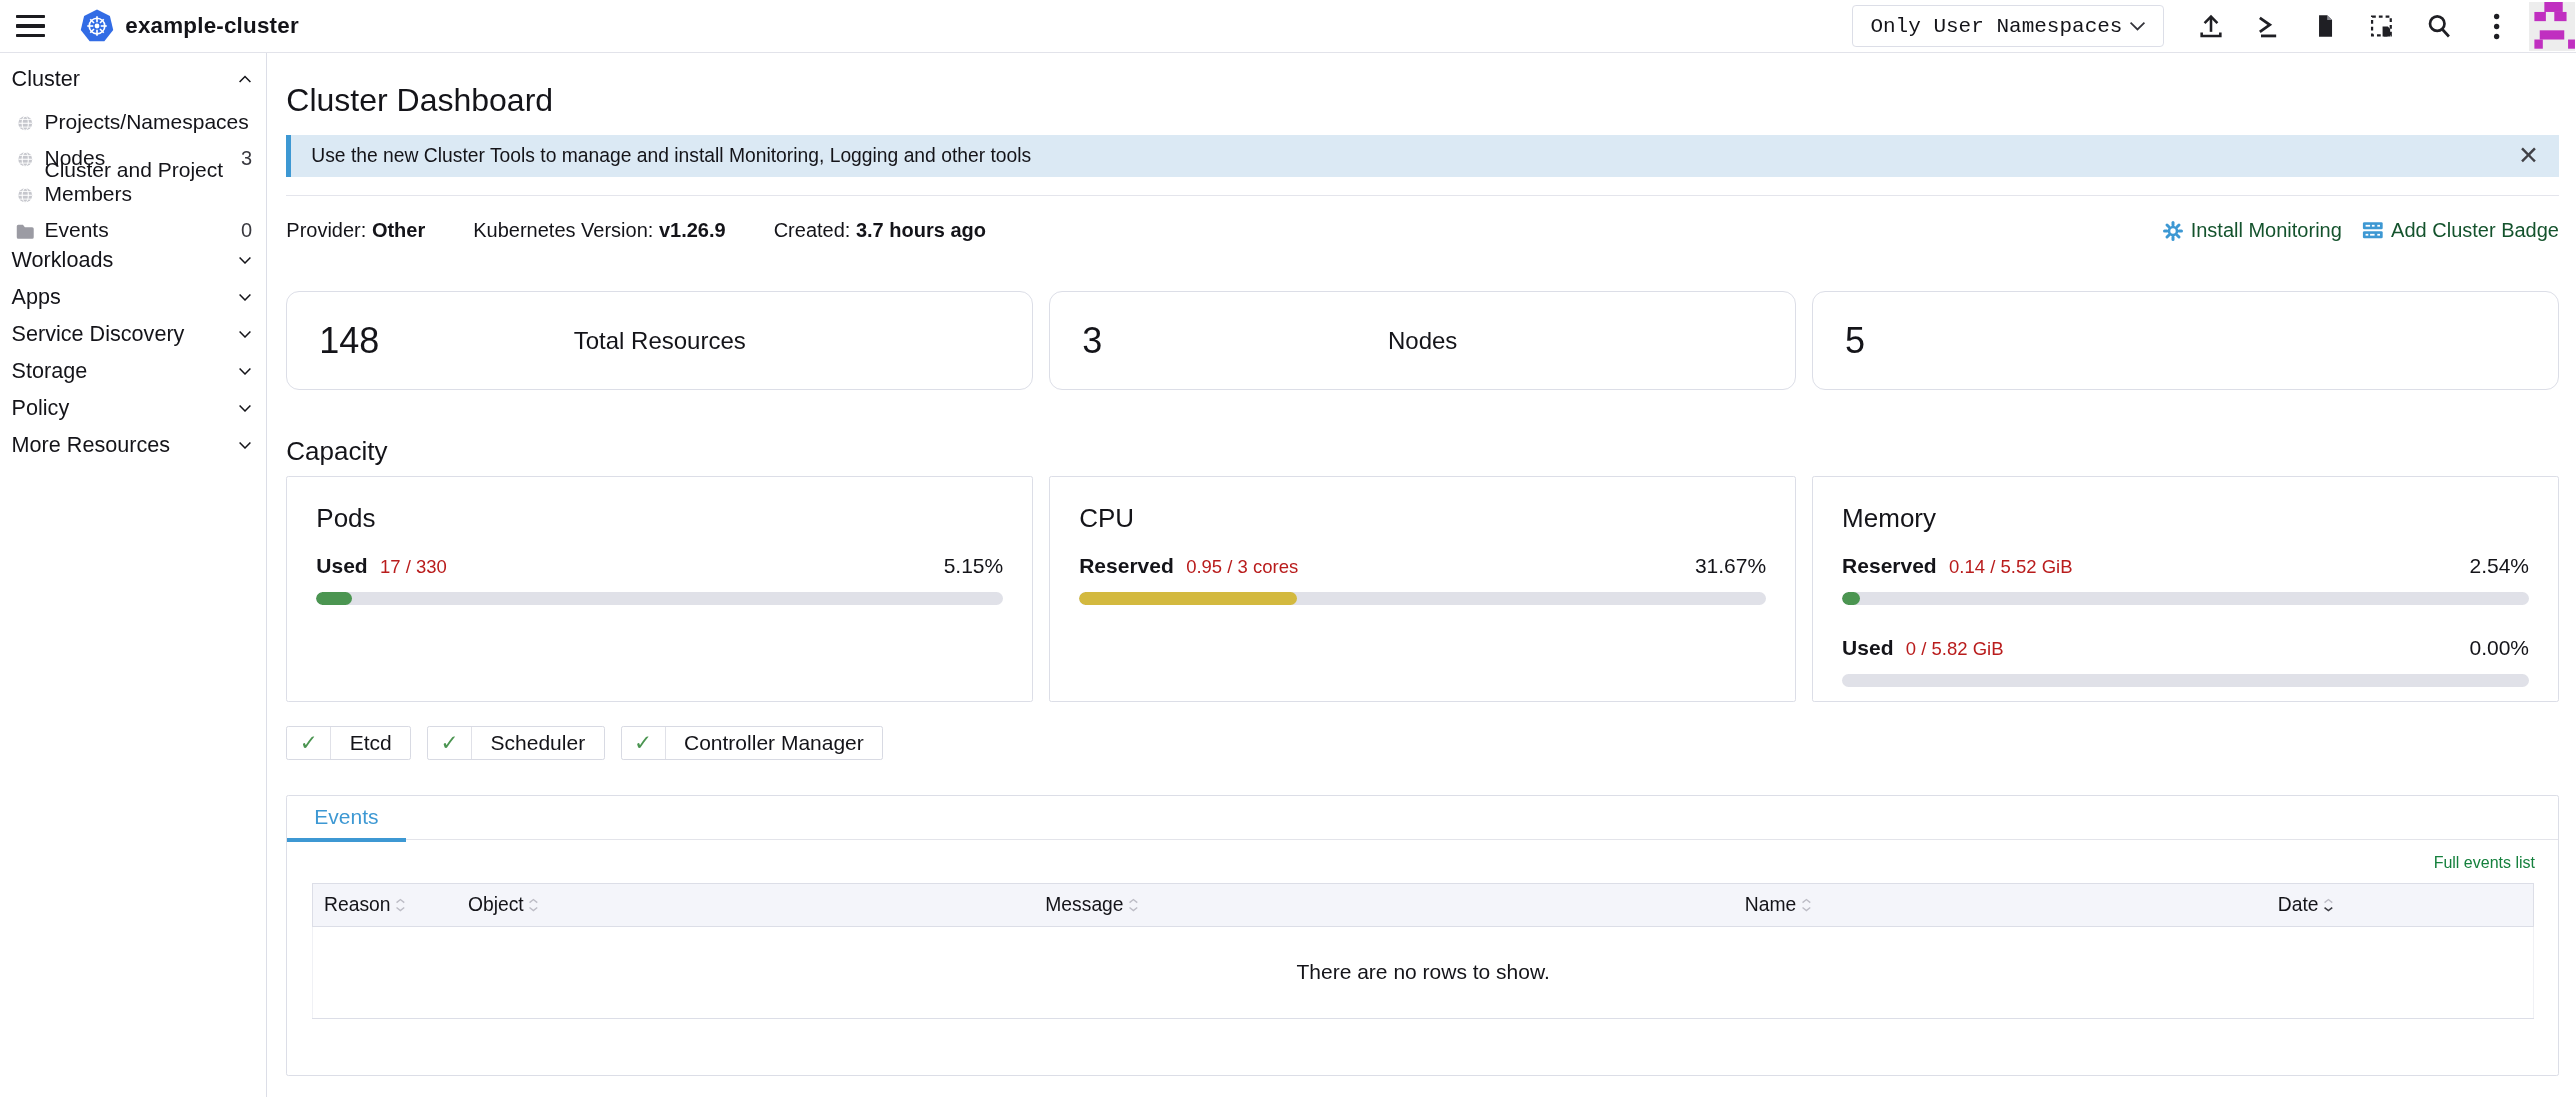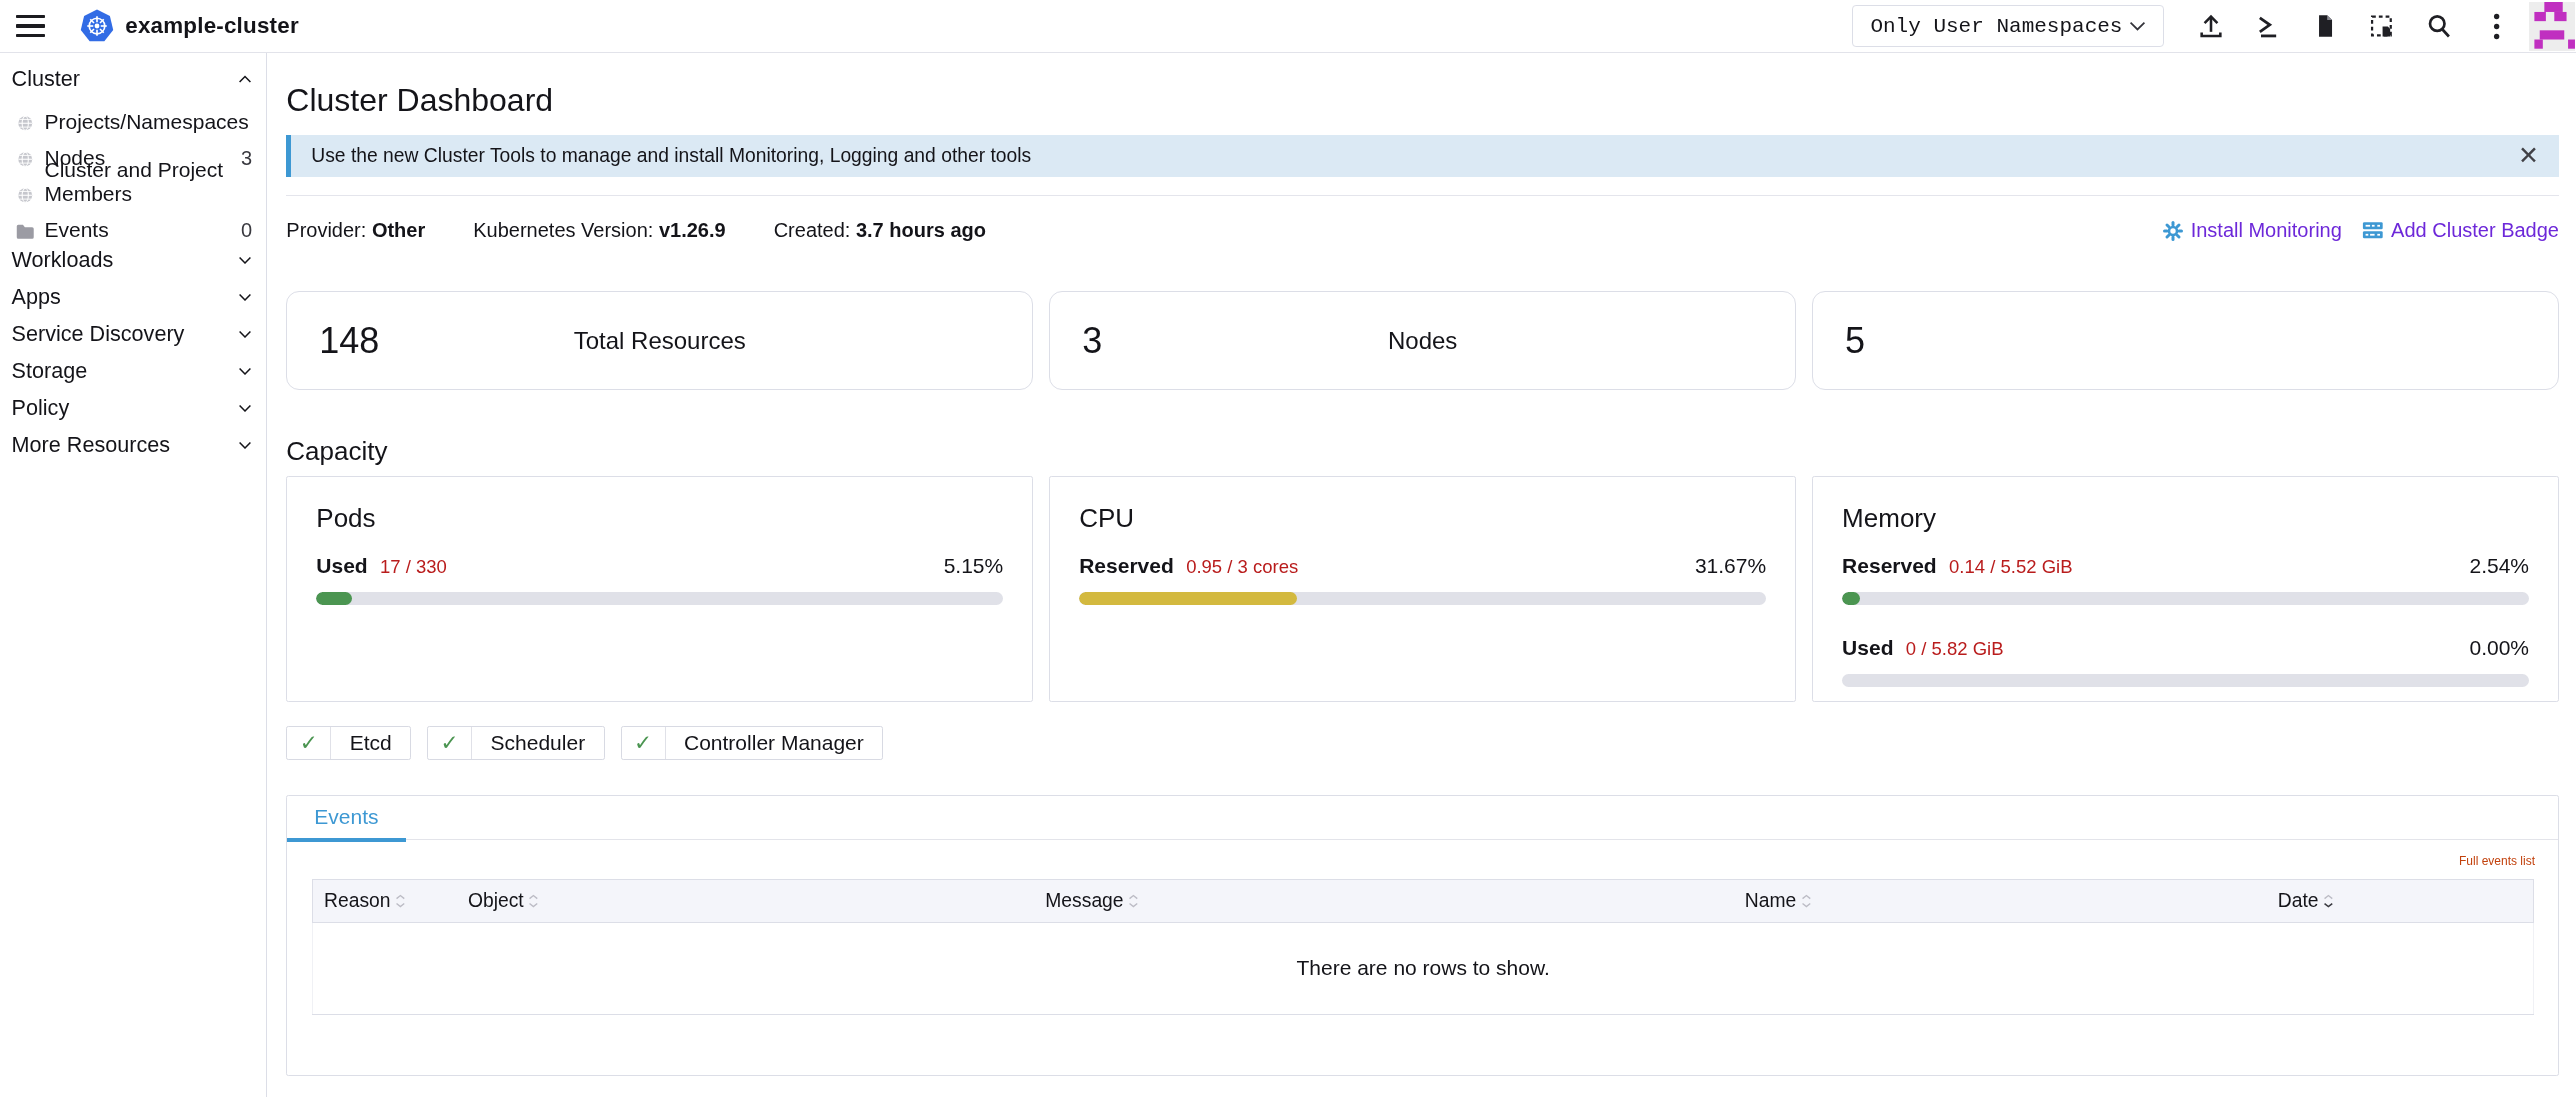--- a/index.html
+++ b/index.html
@@ -30,21 +30,21 @@
   h1.page-title { font-size:32px; font-weight:500; margin-top:29px; }
   .banner { margin-top:15.5px; height:42px; background:#dbe9f4; border-left:5.4px solid #3d98d3; display:flex; align-items:center; padding:0 20px; font-size:19.3px; }
   .banner-close { margin-left:auto; font-size:25px; color:#414146; cursor:pointer; line-height:1; }
   hr.section-divider { border:none; border-top:0.8px solid #e4e5ec; margin-top:18.5px; }
 
   .glance-row { margin-top:23px; display:flex; align-items:center; font-size:20px; }
   .glance-item { margin-right:48px; }
   .glance-label { }
   .glance-value { font-weight:700; }
   .actions { margin-left:auto; display:flex; align-items:center; gap:20px; }
-  .action-link { display:flex; align-items:center; gap:7.7px; color:#6d28d9; font-size:20px; cursor:pointer; }
+  .action-link { display:flex; align-items:center; gap:7.7px; color:#14532d; font-size:20px; cursor:pointer; }
 
   .stat-row { margin-top:49px; display:flex; gap:16px; }
   .stat-card { flex:1; height:99px; border:0.8px solid #dcdee7; border-radius:13px; background:#fff; position:relative; display:flex; align-items:center; }
   .stat-value { font-size:36px; font-weight:500; margin-left:32px; }
   .stat-label { position:absolute; left:0; right:0; text-align:center; font-size:24px; }
 
   h2.capacity-title { margin-top:46px; font-size:26px; font-weight:500; }
   .capacity-row { margin-top:9px; display:flex; gap:16px; }
   .cap-card { flex:1; height:226px; border:0.8px solid #dcdee7; border-radius:2.3px; background:#fff; padding:26px 29px; }
   .cap-title { font-size:26px; font-weight:500; }
@@ -60,21 +60,21 @@
   .component-row { margin-top:24px; display:flex; gap:16px; }
   .component-badge { height:34px; border:0.8px solid #d8dae3; border-radius:2.3px; background:#fff; display:flex; align-items:stretch; }
   .component-check { display:flex; align-items:center; padding:0 12.4px; color:#4b9551; font-size:21.6px; border-right:0.8px solid #e0e1e8; }
   .component-label { display:flex; align-items:center; padding:0 18.5px; font-size:21px; }
 
   .events-panel { margin-top:35px; border:0.8px solid #dcdee7; border-radius:2.3px; background:#fff; height:281px; }
   .tabs { display:flex; border-bottom:1.5px solid #e3e4ea; height:44px; }
   .tab { padding:0 27px; display:flex; align-items:center; font-size:21px; cursor:pointer; }
   .tab.active { color:#3d98d3; border-bottom:4.6px solid #3d98d3; margin-bottom:-3.1px; }
   .events-link-row { text-align:right; padding:14px 23px 0 0; }
-  .events-link { color:#c2410c; font-size:12px; cursor:pointer; }
+  .events-link { color:#15803d; font-size:16px; cursor:pointer; }
   .events-table { width:calc(100% - 49px); margin:10.8px 25px 0; border-collapse:collapse; table-layout:fixed; }
   .events-table th { height:43px; background:#f4f5fa; border-top:0.8px solid #dcdee7; border-bottom:0.8px solid #dcdee7; font-size:19.3px; font-weight:400; text-align:left; padding-left:10.8px; cursor:pointer; }
   .events-table th:first-child { border-left:0.8px solid #dcdee7; }
   .events-table th:last-child { border-right:0.8px solid #dcdee7; }
   .th-inner { display:inline-flex; align-items:center; gap:4.6px; }
   .carets { display:inline-flex; flex-direction:column; gap:1.5px; }
   .events-table td { height:92px; text-align:center; font-size:21px; border-bottom:0.8px solid #dcdee7; border-left:0.8px solid #f0f1f5; border-right:0.8px solid #f0f1f5; }
   .col-reason{width:6.5%} .col-object{width:26%} .col-message{width:31.5%} .col-name{width:24%} .col-date{width:12%}
 </style>
 </head>

